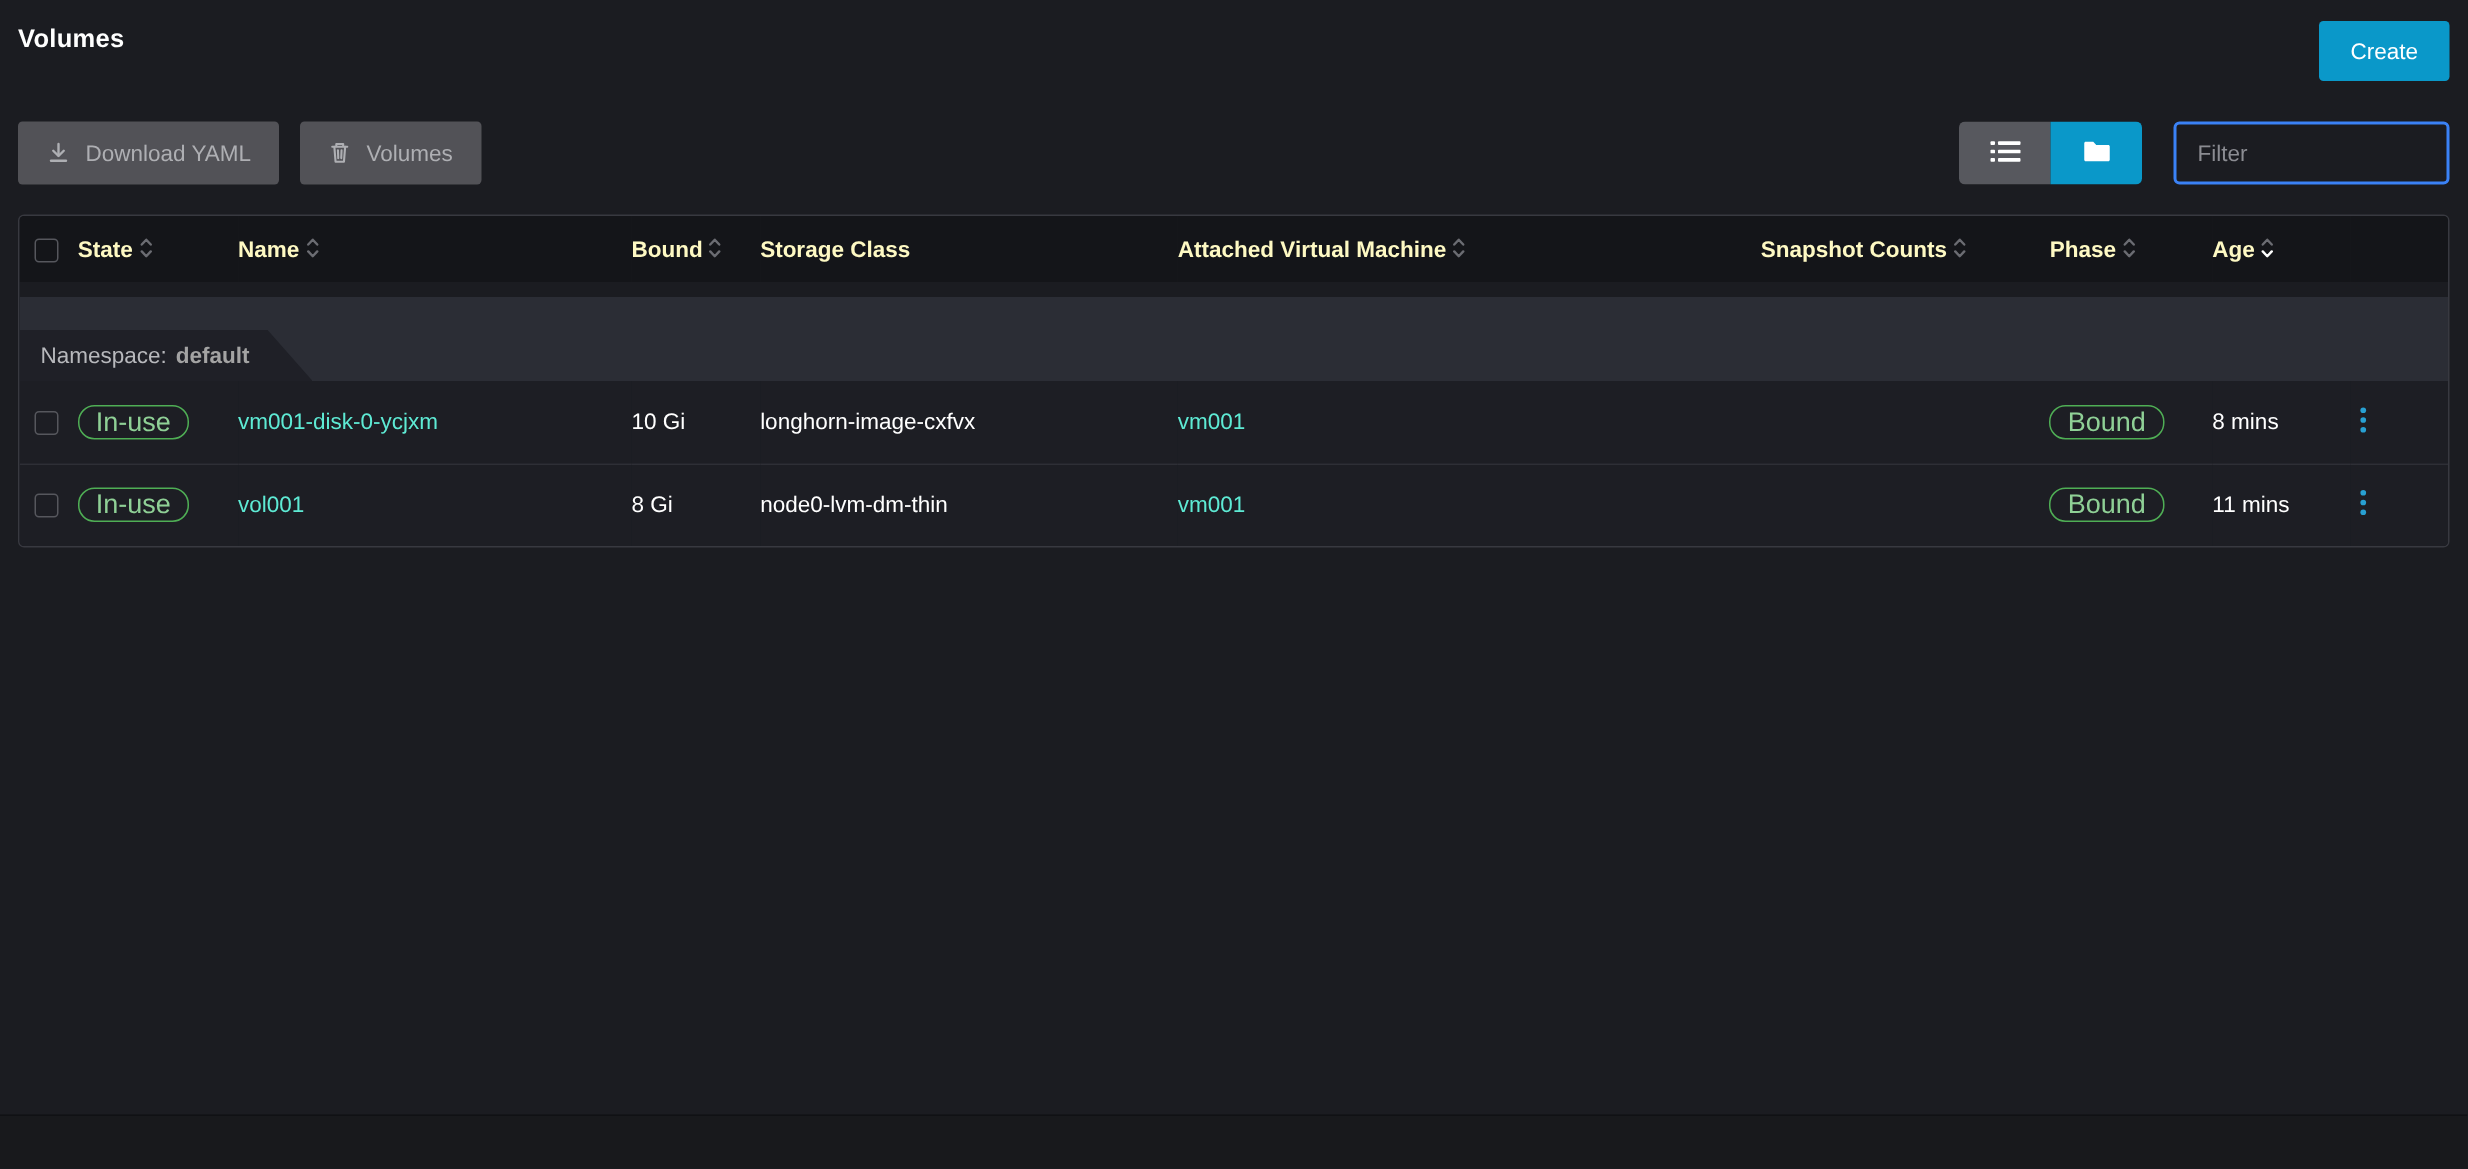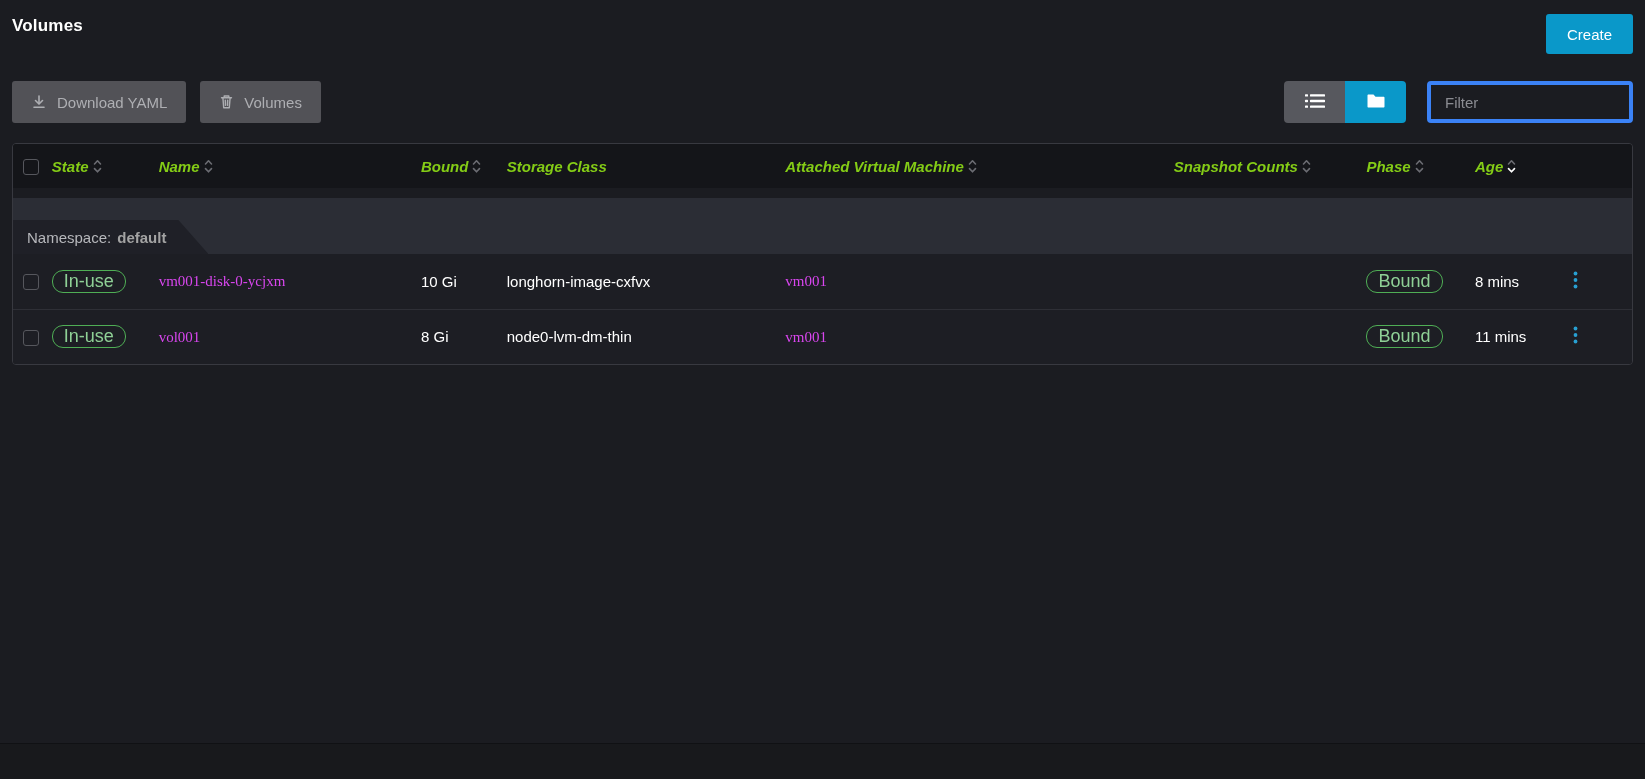--- a/index.html
+++ b/index.html
@@ -28,31 +28,31 @@
     background:#525257; color:#aeafb3; border:none; border-radius:3px;
     height:42px; padding:0 19px; font-size:15px; display:flex; align-items:center; gap:10px;
     cursor:not-allowed; font-family:"Liberation Sans", sans-serif;
   }
   .btn-gray svg { display:block; }
   .actions-right { display:flex; align-items:center; gap:21px; }
   .view-toggle { display:flex; border-radius:4px; overflow:hidden; }
   .seg { width:61px; height:42px; border:none; background:#57585e; display:flex; align-items:center; justify-content:center; cursor:pointer; }
   .seg.active { background:#0a98c9; }
   .filter-input {
-    width:206px; height:42px; background:transparent; border:4px solid #3b82f6;
+    width:184px; height:42px; background:transparent; border:2px solid #3b82f6;
     border-radius:4px; color:#e4e5e9; padding:12px 14px; font-size:15px; outline:none;
     font-family:"Liberation Sans", sans-serif;
   }
   .filter-input::placeholder { color:#8b8c92; }
 
   
   .table-wrap { margin-top:20px; border:1px solid #383940; border-radius:4px; overflow:hidden; }
   table { width:100%; border-collapse:collapse; table-layout:fixed; }
   th, td { padding:0; text-align:left; vertical-align:middle; font-size:15px; }
-  thead th { background:#141519; height:44px; font-weight:700; color:#84cc16; white-space:nowrap;font-style:italic; }
+  thead th { background:#141519; height:44px; font-weight:700; color:#fef9c3; white-space:nowrap; }
   thead th.sortable { cursor:pointer; }
   .sort-icon { margin-left:4px; vertical-align:-3px; }
   .sort-icon path { stroke:#6b6c72; stroke-width:1.6; fill:none; stroke-linecap:round; stroke-linejoin:round; }
   .sort-icon path.active { stroke:#ffffff; }
 
   .group-cell { background:#1b1c21; }
   .group-band { margin-top:10px; background:#2b2d35; height:56px; display:flex; align-items:flex-end; }
   .group-tab {
     background:#1f2027; height:34px; display:flex; align-items:center;
     padding:0 42px 0 14px; font-size:15px; color:#b7b8bc; white-space:nowrap;
@@ -64,21 +64,21 @@
   tr.data-row + tr.data-row td { border-top:1px solid #2e2f36; }
 
   .cbx {
     display:inline-block; width:16px; height:16px; margin-left:10px;
     border:1px solid #56575d; border-radius:3px; background:transparent; cursor:pointer; vertical-align:middle;
   }
   .badge {
     display:inline-block; border:1px solid #4fae55; color:#8fd096;
     border-radius:11px; padding:2px 11px 3px 11px; font-size:18px; line-height:16px; white-space:nowrap;
   }
-  a.link { color:#d946ef; text-decoration:none; cursor:pointer;font-family:Liberation Serif, serif; }
+  a.link { color:#5eead4; text-decoration:none; cursor:pointer; }
   .strong { font-weight:400; color:#ffffff; }
   .kebab-btn { background:none; border:none; padding:4px 6px; cursor:pointer; }
 
   .bottom-strip { position:absolute; left:0; bottom:0; width:100%; height:36px; background:#18191c; border-top:1px solid #101114; }
 </style>
 </head>
 <body>
 
 <div class="page">
 

